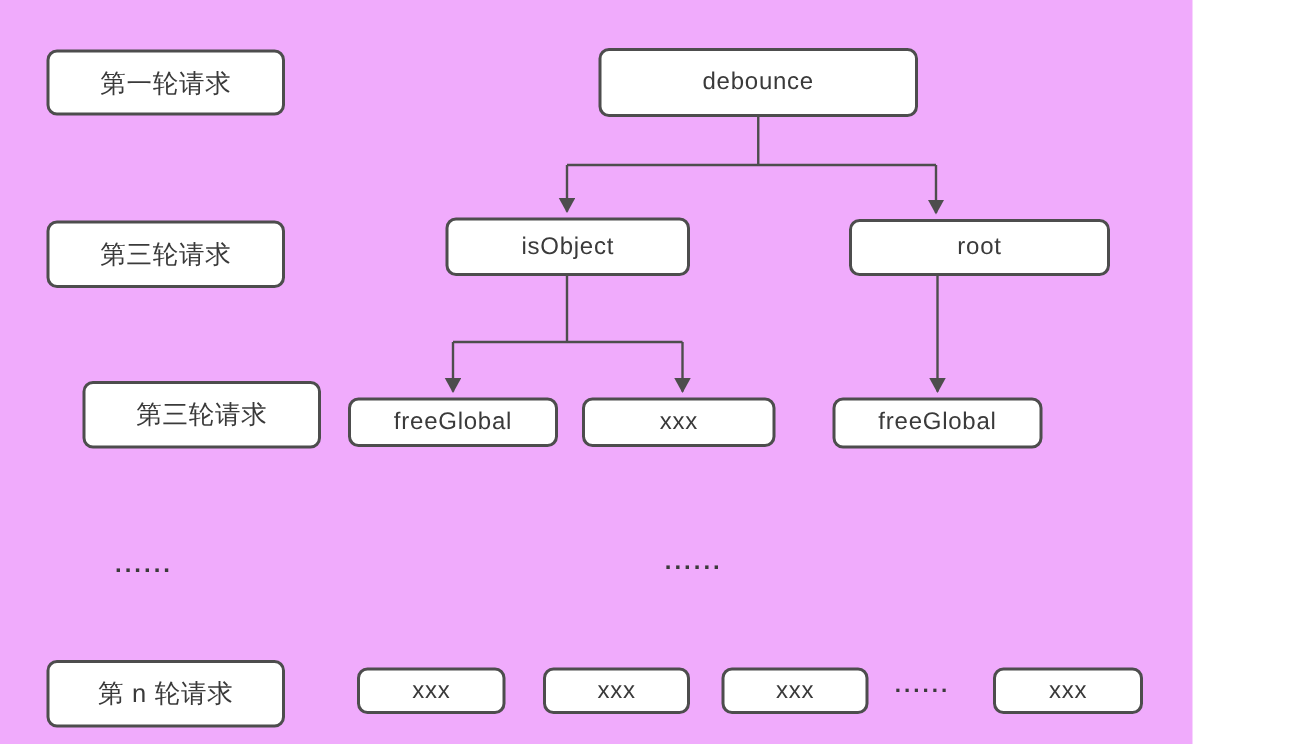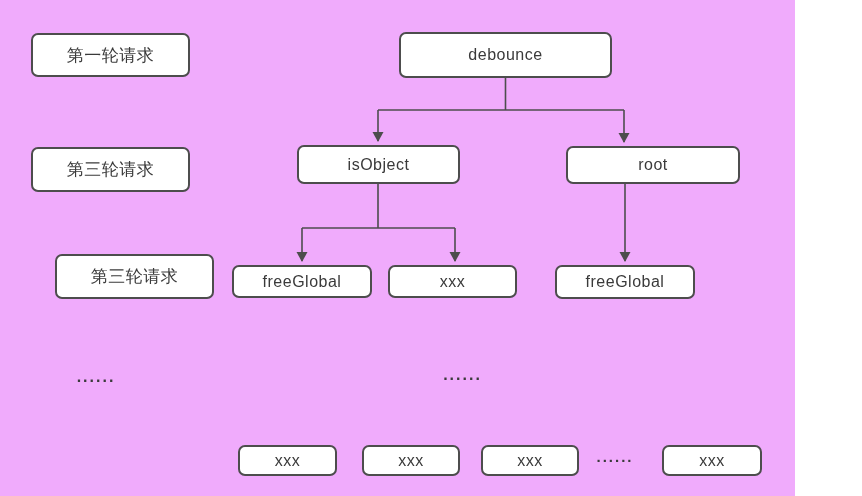--- a/index.html
+++ b/index.html
@@ -66,20 +66,21 @@
     <path d="M302,228 L302,261" stroke="#4d4d4d" stroke-width="1.6" fill="none" marker-end="url(#arrow)"></path>
     <path d="M455,228 L455,261" stroke="#4d4d4d" stroke-width="1.6" fill="none" marker-end="url(#arrow)"></path>
 
     <path d="M625,184 L625,261" stroke="#4d4d4d" stroke-width="1.6" fill="none" marker-end="url(#arrow)"></path>
   </svg>
 
   <div class="node round-label" style="left:31px; top:33px; width:159px; height:44px;">第一轮请求</div>
   <div class="node round-label" style="left:31px; top:147px; width:159px; height:45px;">第三轮请求</div>
   <div class="node round-label" style="left:31px; top:254px; width:159px; height:45px;margin-left:24px;">第三轮请求</div>
   <div class="ellipsis" style="left:66px; top:368px; width:60px;">......</div>
+  <div class="node round-label" style="left:31px; top:440px; width:159px; height:45px;">第 n 轮请求</div>
 
   <div class="node" style="left:297px; top:145px; width:163px; height:39px;">isObject</div>
 
   <div class="node" style="left:399px; top:32px; width:213px; height:46px;">debounce</div>
   <div class="node" style="left:538px; top:146px; width:174px; height:38px;margin-left:28px;">root</div>
 
   <div class="node" style="left:232px; top:265px; width:140px; height:33px;">freeGlobal</div>
   <div class="node" style="left:388px; top:265px; width:129px; height:33px;">xxx</div>
   <div class="node" style="left:555px; top:265px; width:140px; height:34px;">freeGlobal</div>
 

